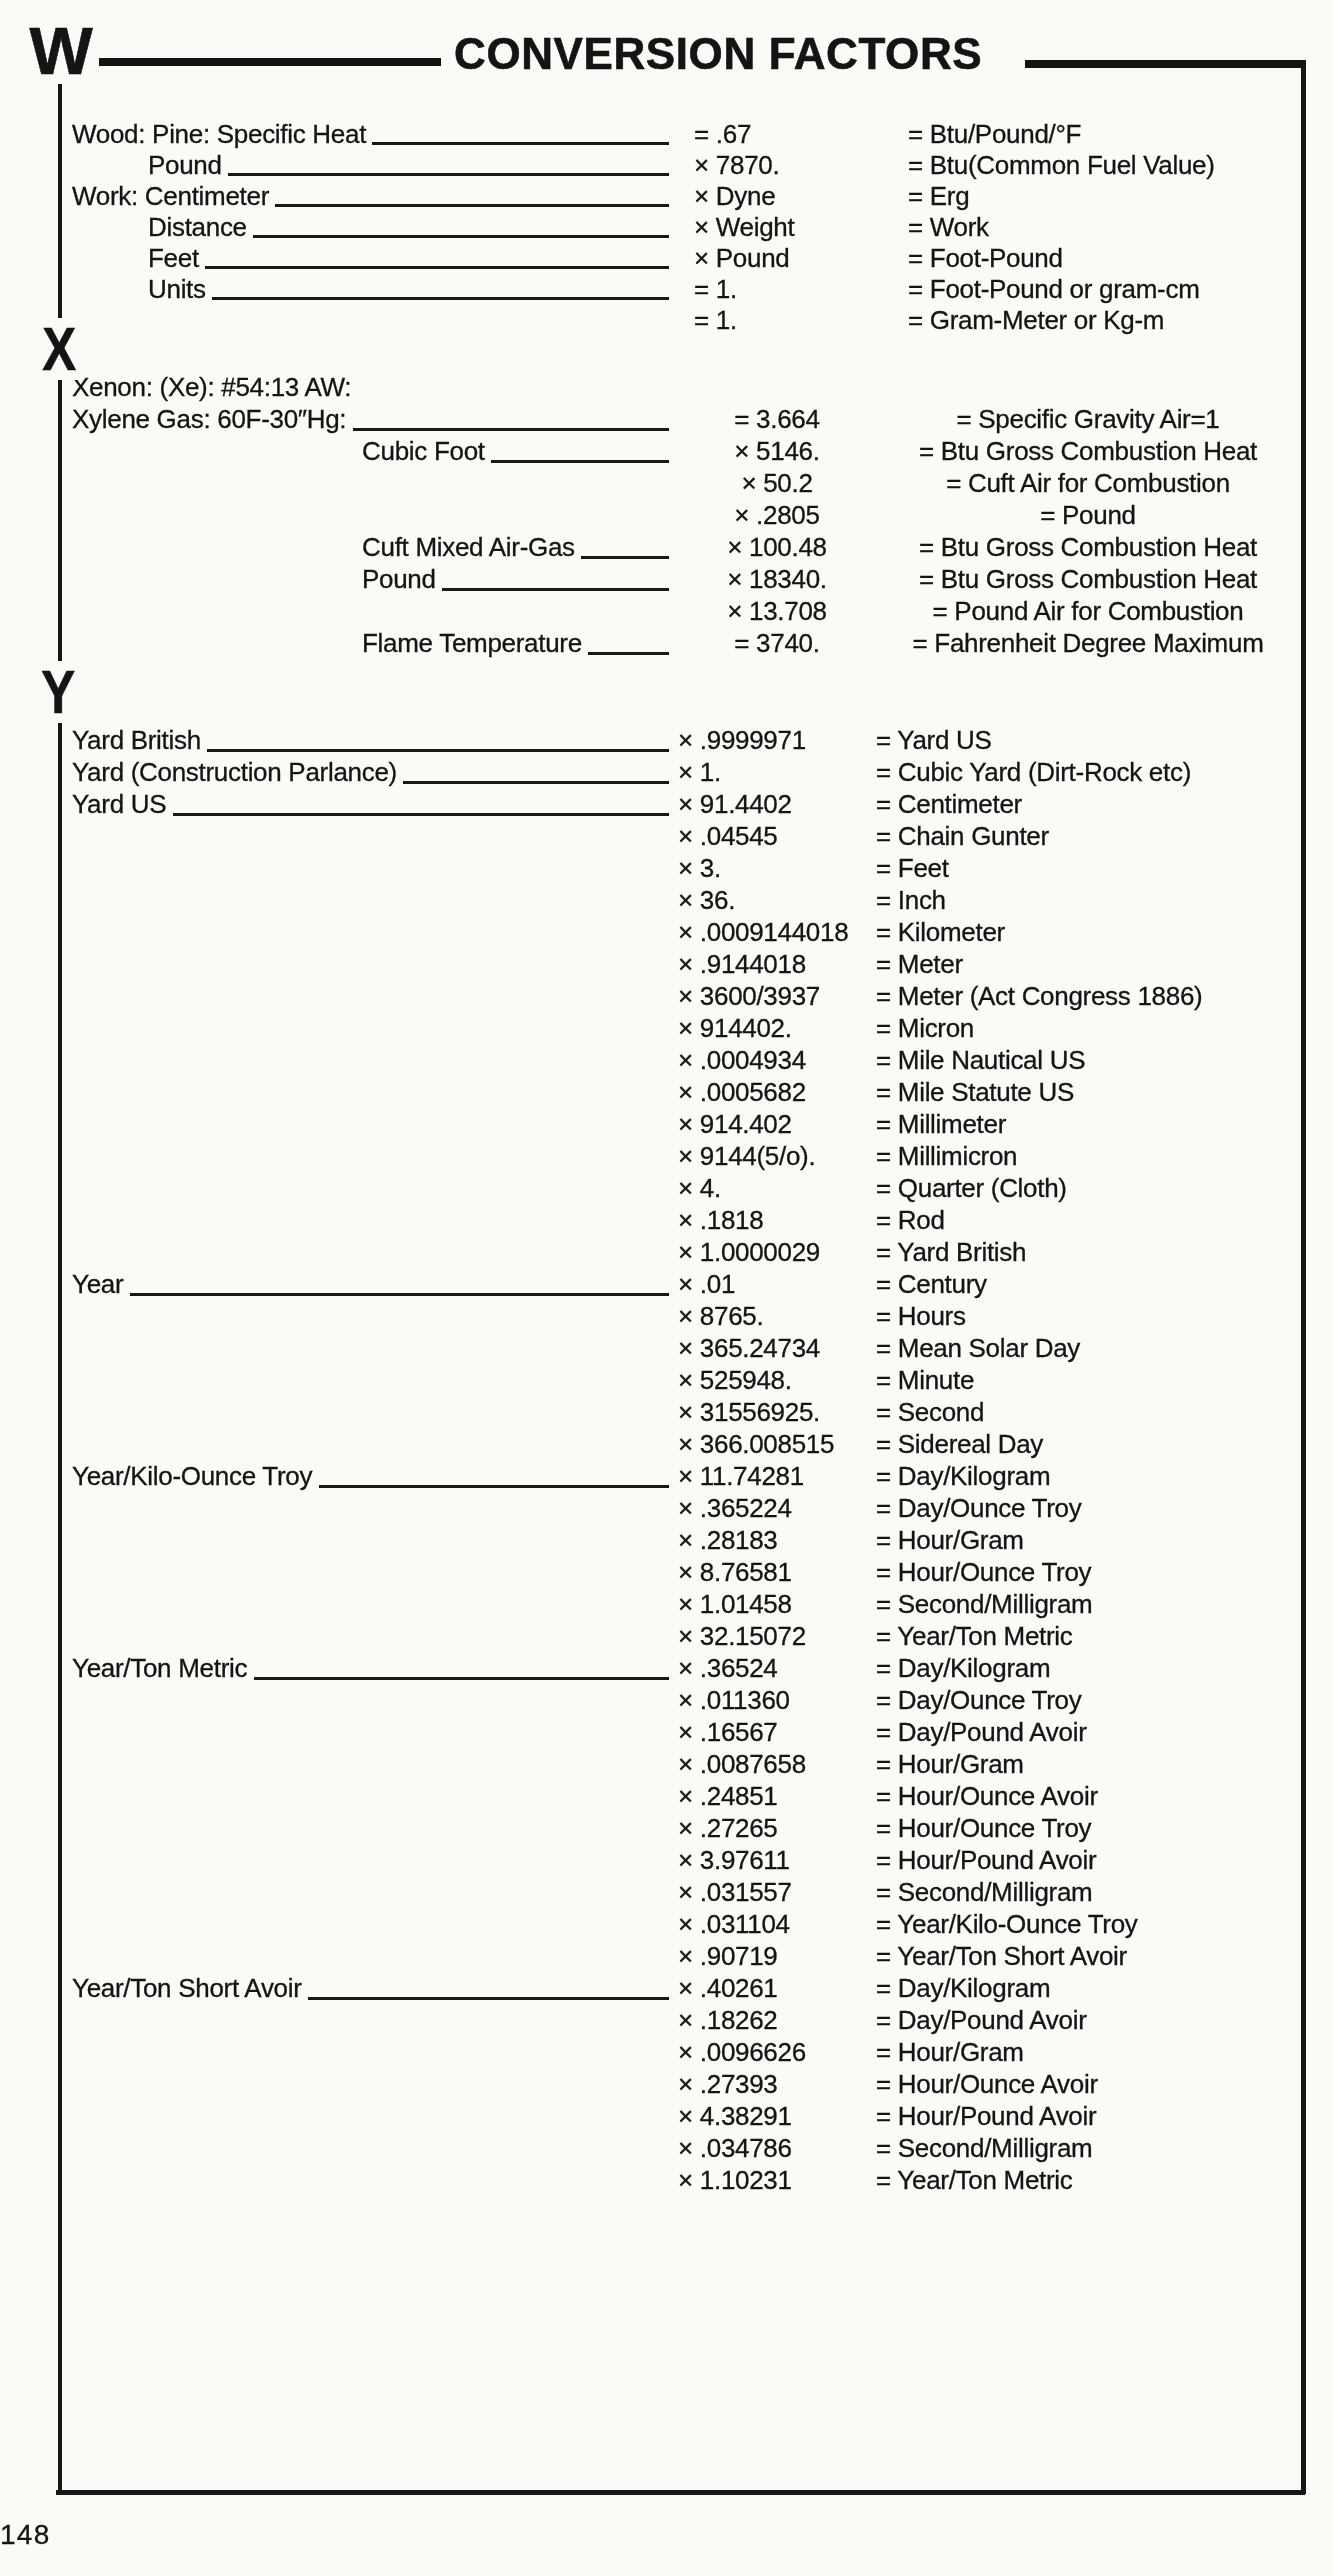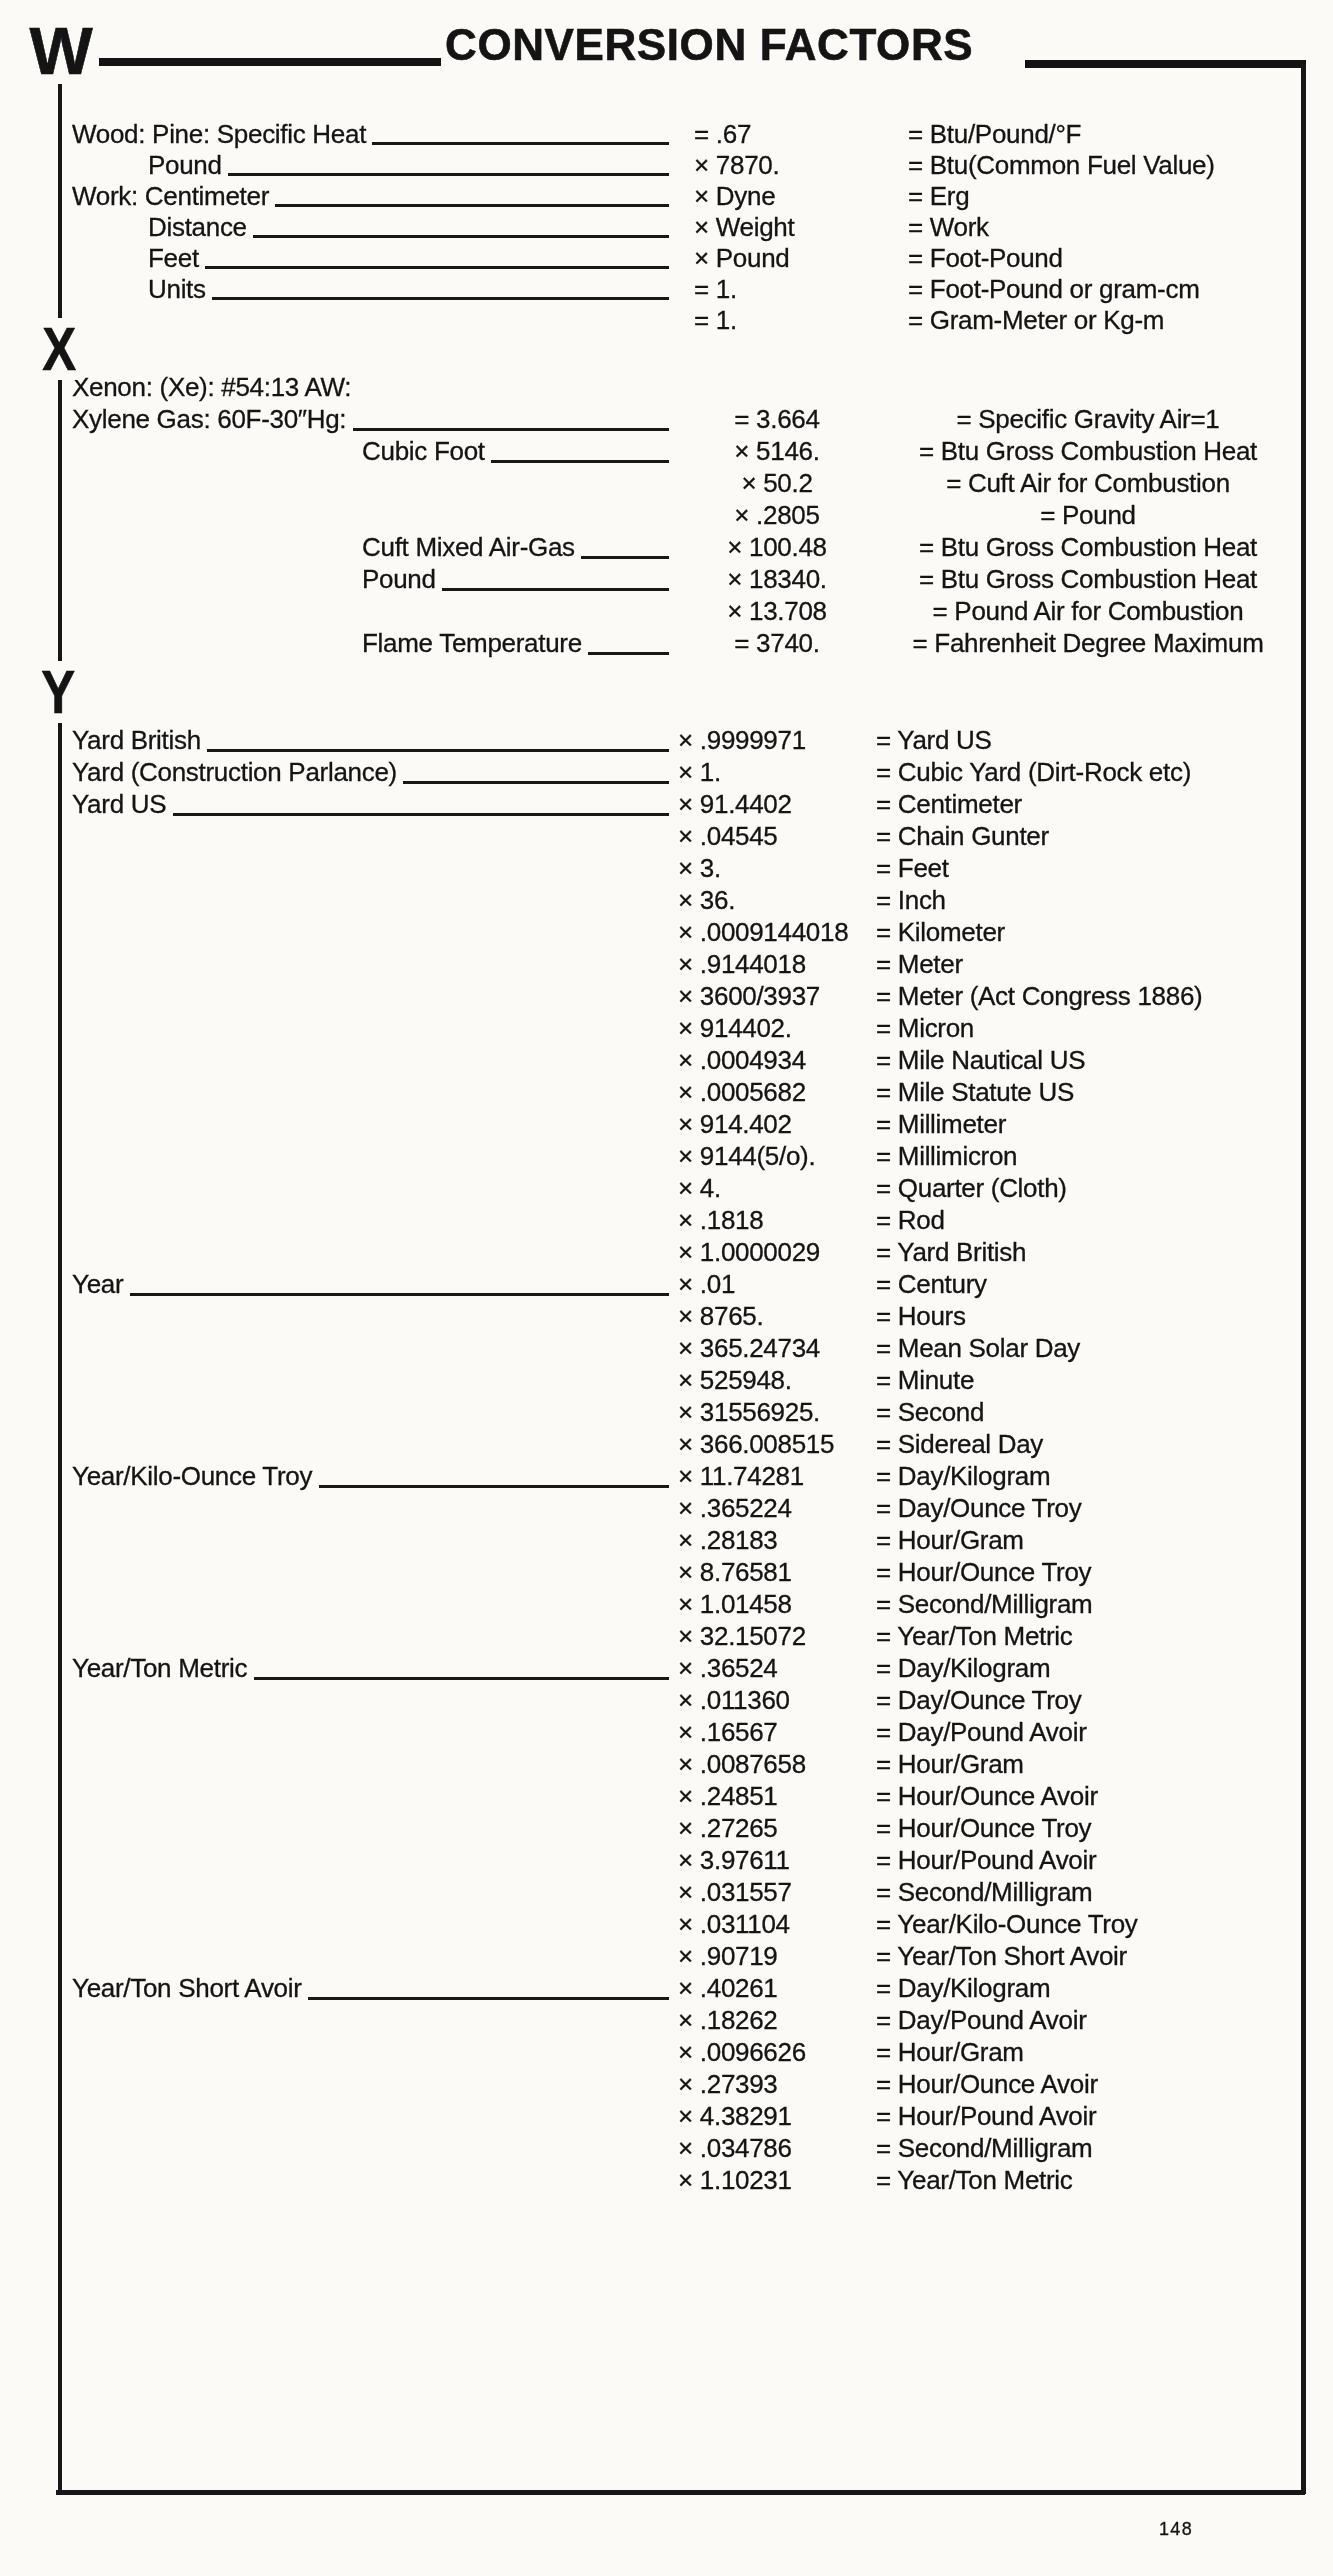--- a/index.html
+++ b/index.html
@@ -21,21 +21,21 @@
     position:absolute;z-index:3;
     font-weight:bold;font-size:62px;line-height:1;
     background:#fbfaf6;padding:0 6.4px;
     transform:scaleX(0.82);transform-origin:0 50%;
     -webkit-text-stroke:0.6px #111;
   }
   .letter-w{left:23px;top:16.7px;font-size:67px;transform:scaleX(1.0);}
   .letter-x{left:37px;top:318px;}
   .letter-y{left:36px;top:661px;}
   .title{
-    position:absolute;left:442px;top:16.7px;margin:3px;
+    position:absolute;left:442px;top:16.7px;margin:12px;
     font-size:44px;font-weight:bold;letter-spacing:0.6px;
     white-space:nowrap;
     -webkit-text-stroke:0.6px #111;
   }
   .title-rule-left{position:absolute;left:96px;top:58px;width:345px;height:8.3px;background:#131313;}
   .title-rule-right{position:absolute;left:1025px;top:60px;width:281px;height:8.3px;background:#131313;}
   
   .rows{position:absolute;left:72px;width:1228px;z-index:2;}
   .rows-w{top:119px;}
   .rows-x{top:372px;text-align:center;}
@@ -45,21 +45,21 @@
   .cell-label{width:606px;flex:0 0 606px;display:flex;min-width:0;}
   .label-text{line-height:31px;letter-spacing:-0.3px;}
   .indent-1{margin-left:76px;}
   .indent-2{margin-left:290px;}
   .leader{flex:1;border-bottom:3.8px solid #181818;margin:0 9px 5.1px 6.4px;}
   .cell-value{width:198px;flex:0 0 198px;line-height:31px;letter-spacing:-0.3px;}
   .cell-result{flex:1;line-height:31px;letter-spacing:-0.3px;}
   
   .page-number{
     position:absolute;left:0;top:2519px;width:1193px;
-    text-align:right;font-size:18px;letter-spacing:1.3px;
+    text-align:left;font-size:28px;letter-spacing:1.3px;
   }
 </style>
 </head>
 <body>
 
 <div class="page">
 
   <div class="big-letter letter-w">W</div>
   <div class="title-rule-left"></div>
   <h1 class="title">CONVERSION FACTORS</h1>

